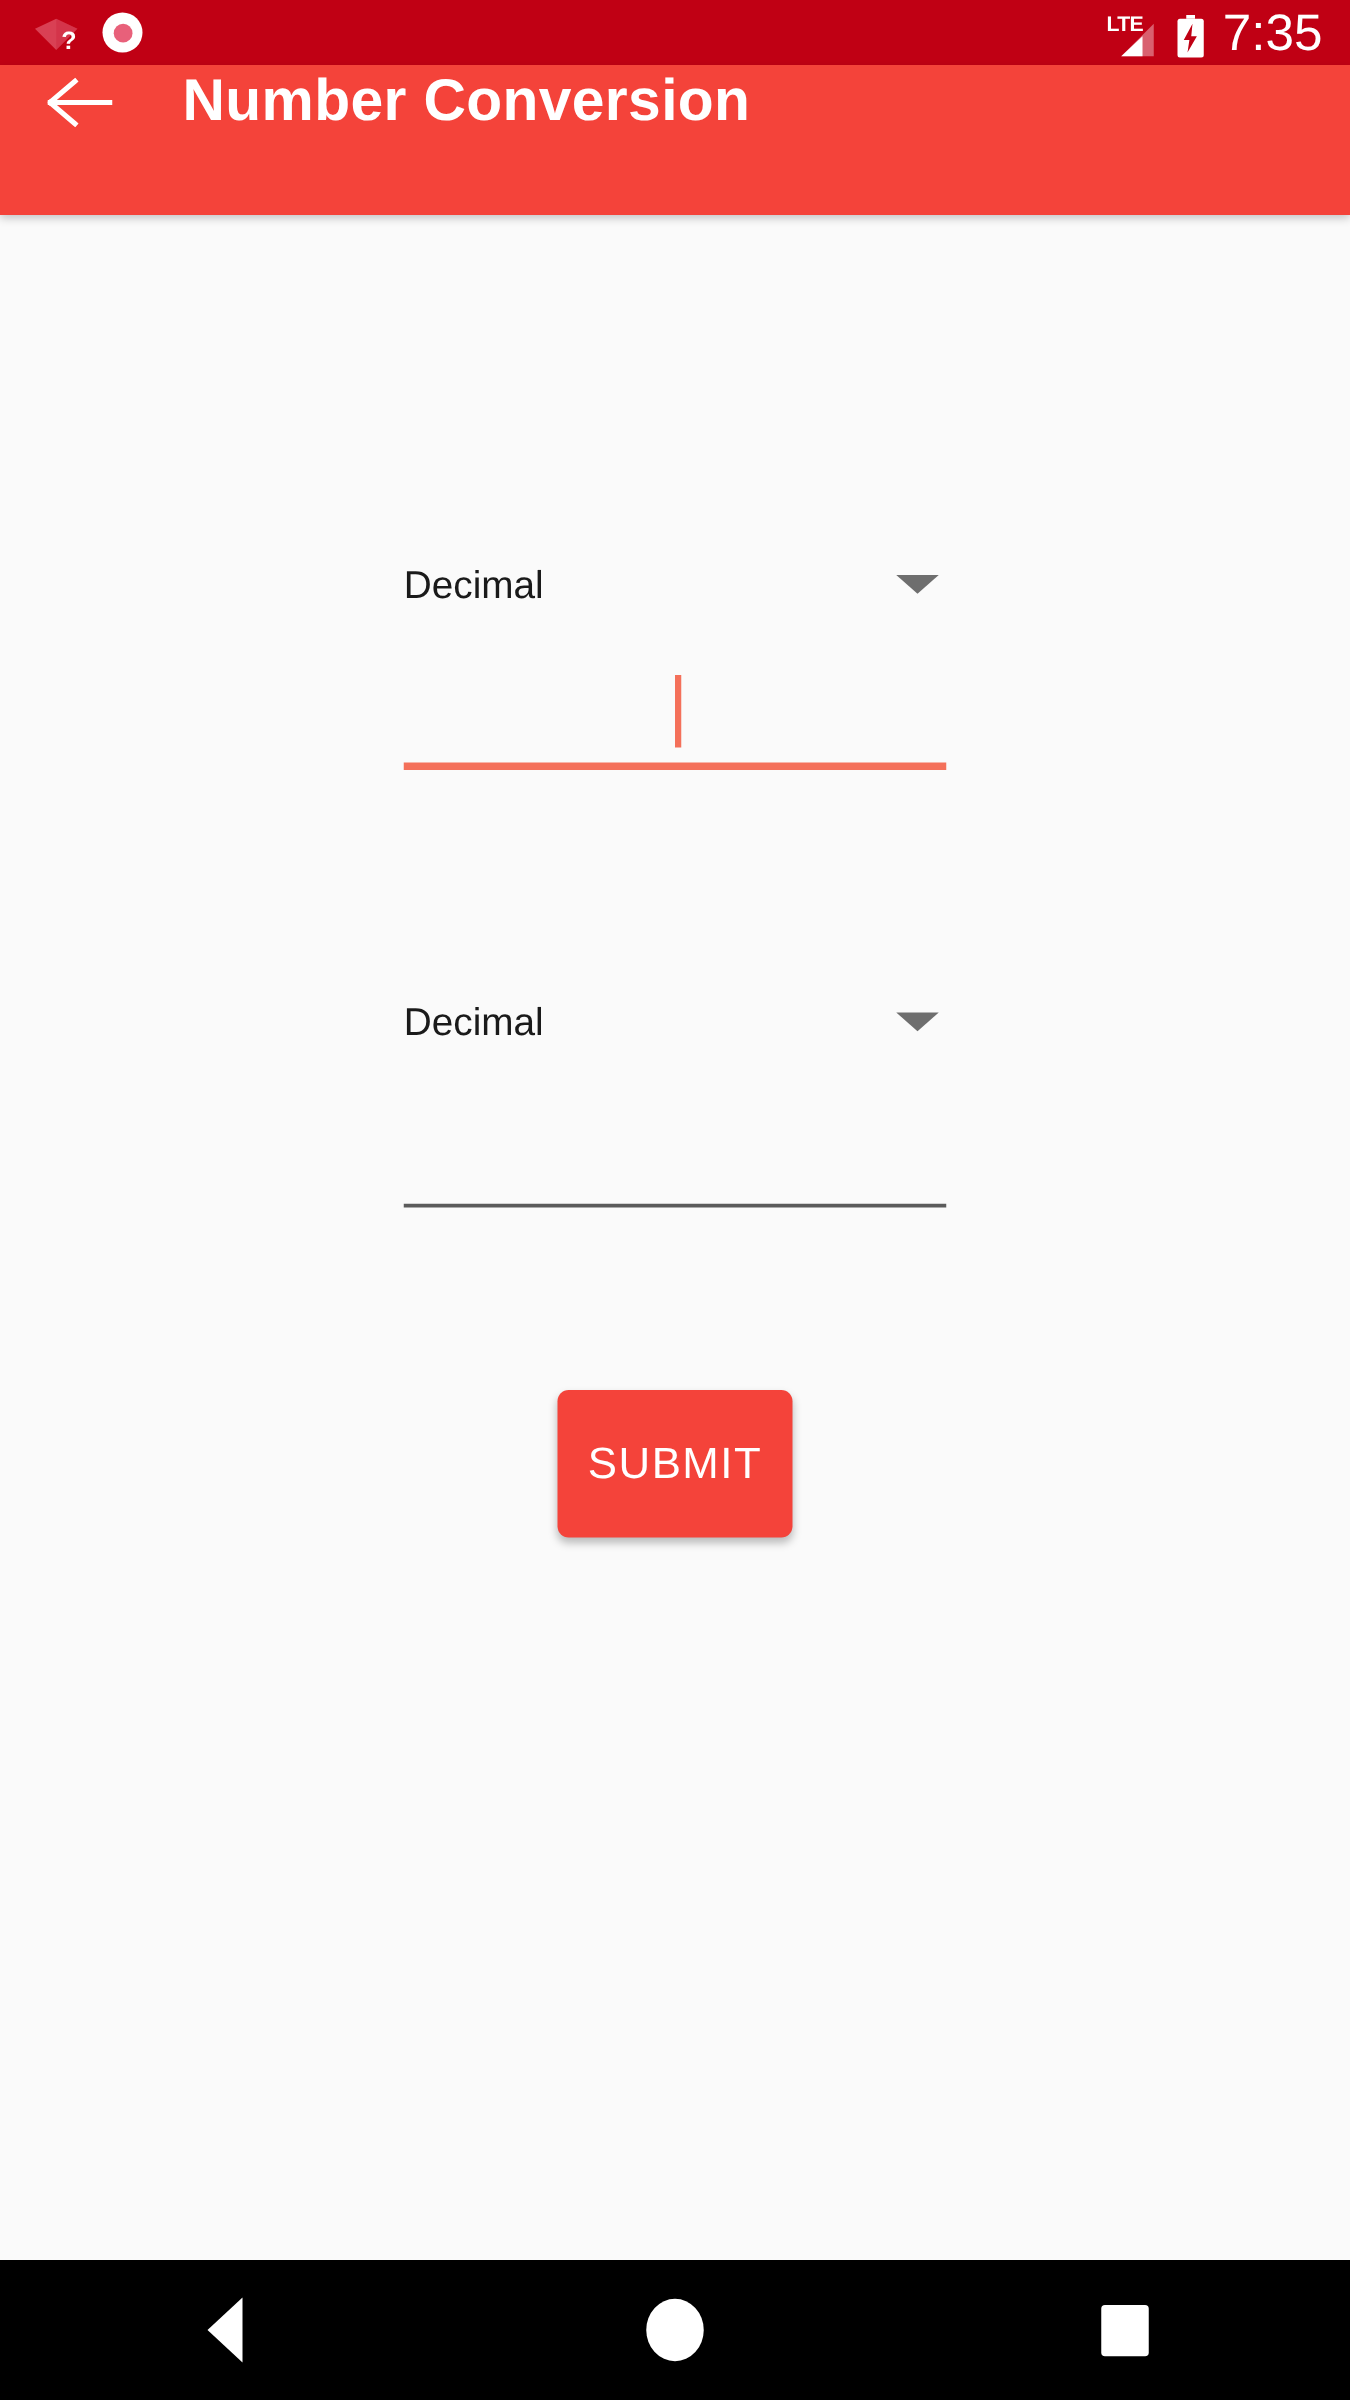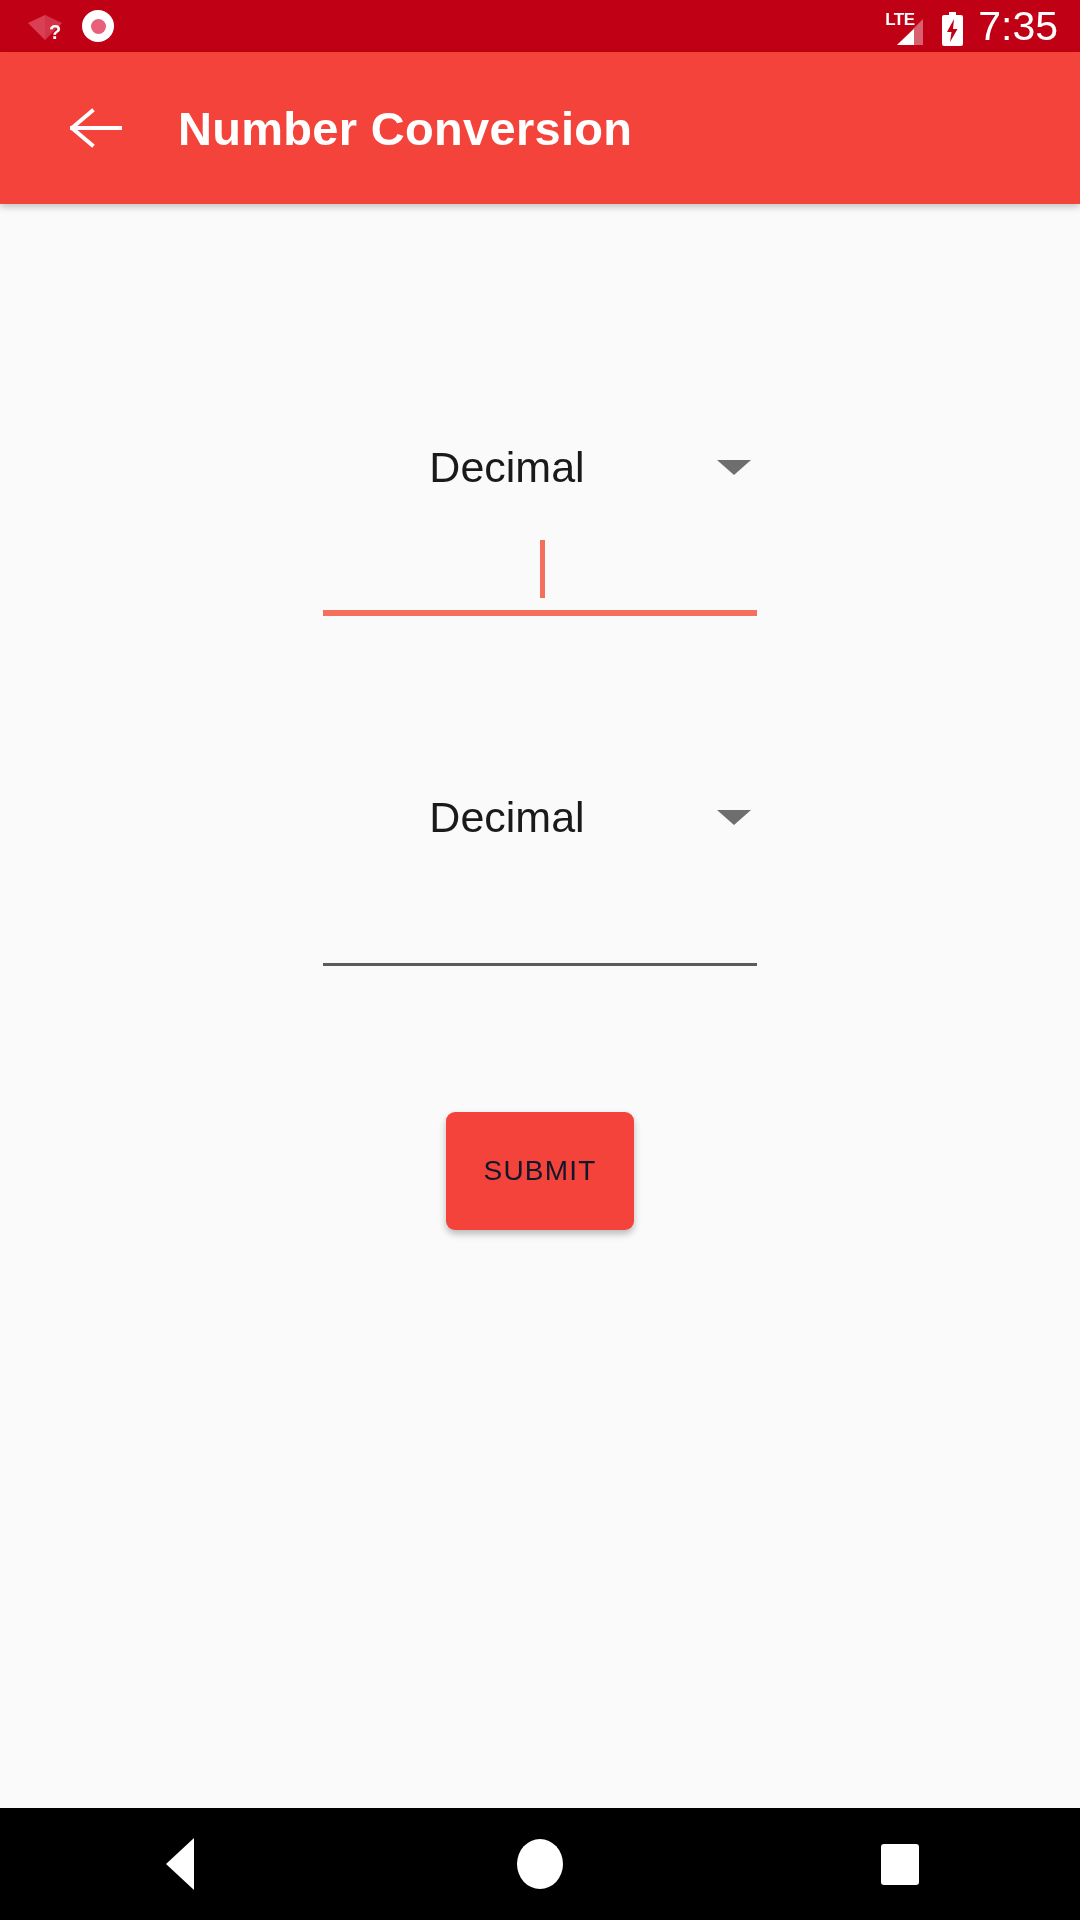--- a/index.html
+++ b/index.html
@@ -87,26 +87,26 @@
     line-height: 1;
     letter-spacing: 0px;
     font-weight: normal;
   }
 
   
   #app-bar {
     position: absolute;
     top: 52px; left: 0;
     width: 1080px;
-    height: 152px;
+    height: 120px;
     background: #F4433A;
     display: flex;
-    align-items: center;
+    align-items: flex-start;
     box-sizing: border-box;
-    padding-left: 66px;
+    padding-left: 34px;
     box-shadow: 0 3px 7px rgba(0,0,0,0.22);
     z-index: 5;
   }
   #back-arrow {
     width: 60px;
     height: 60px;
     display: flex;
     align-items: center;
     justify-content: center;
     cursor: pointer;
@@ -135,22 +135,22 @@
     position: relative;
     width: 434px;
     margin: 0 auto;
     height: 70px;
     display: flex;
     align-items: center;
     cursor: pointer;
   }
   .spinner-value {
     flex: 1;
-    text-align: center;
-    font-size: 43px;
+    text-align: left;
+    font-size: 31px;
     color: #1A1A1A;
     line-height: 1;
     padding-right: 26px;
   }
   .caret {
     width: 0; height: 0;
     border-left: 17px solid transparent;
     border-right: 17px solid transparent;
     border-top: 15px solid #6E6E6E;
     margin-right: 6px;
@@ -190,22 +190,22 @@
     left: 0; width: 1080px;
     display: flex;
     justify-content: center;
   }
   #submit-button {
     width: 188px;
     height: 118px;
     background: #F4433A;
     border-radius: 9px;
     border: none;
-    color: #0f172a;
-    font-size: 28px;
+    color: #ffffff;
+    font-size: 35px;
     font-family: "Liberation Sans", sans-serif;
     letter-spacing: 1.2px;
     box-shadow: 0 4px 7px rgba(0,0,0,0.26);
     cursor: pointer;
     display: flex;
     align-items: center;
     justify-content: center;
   }
 
   

